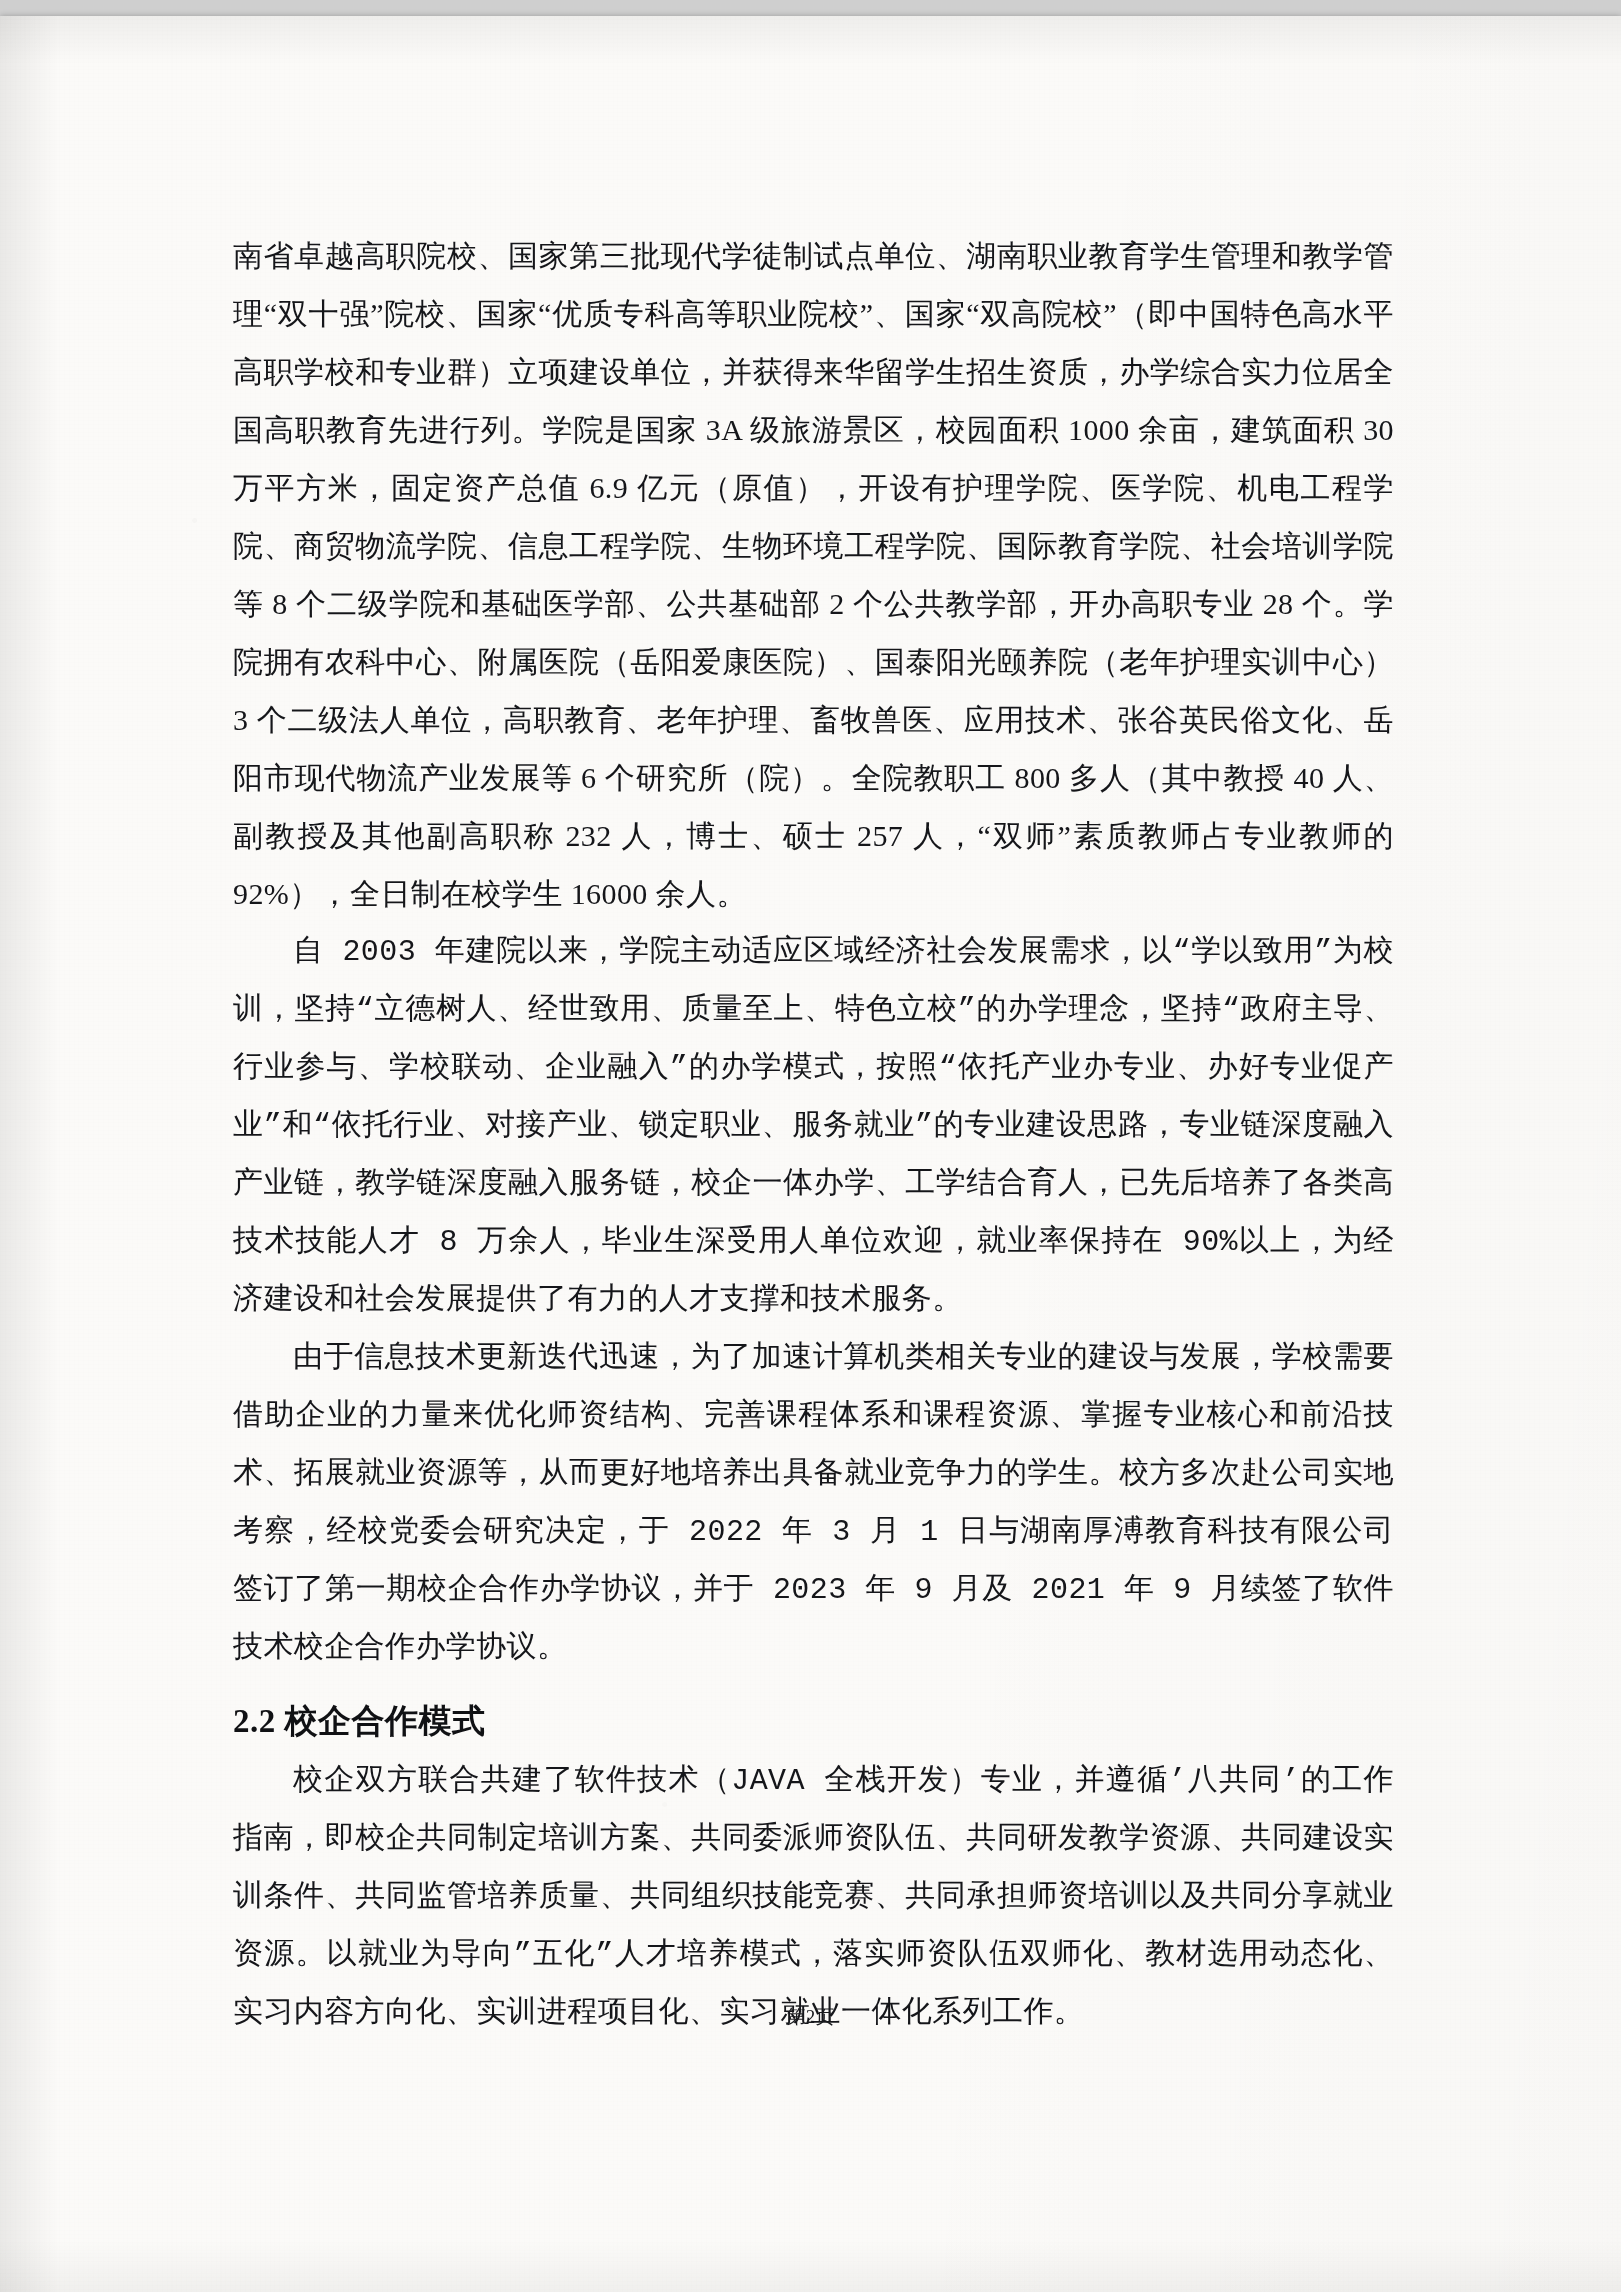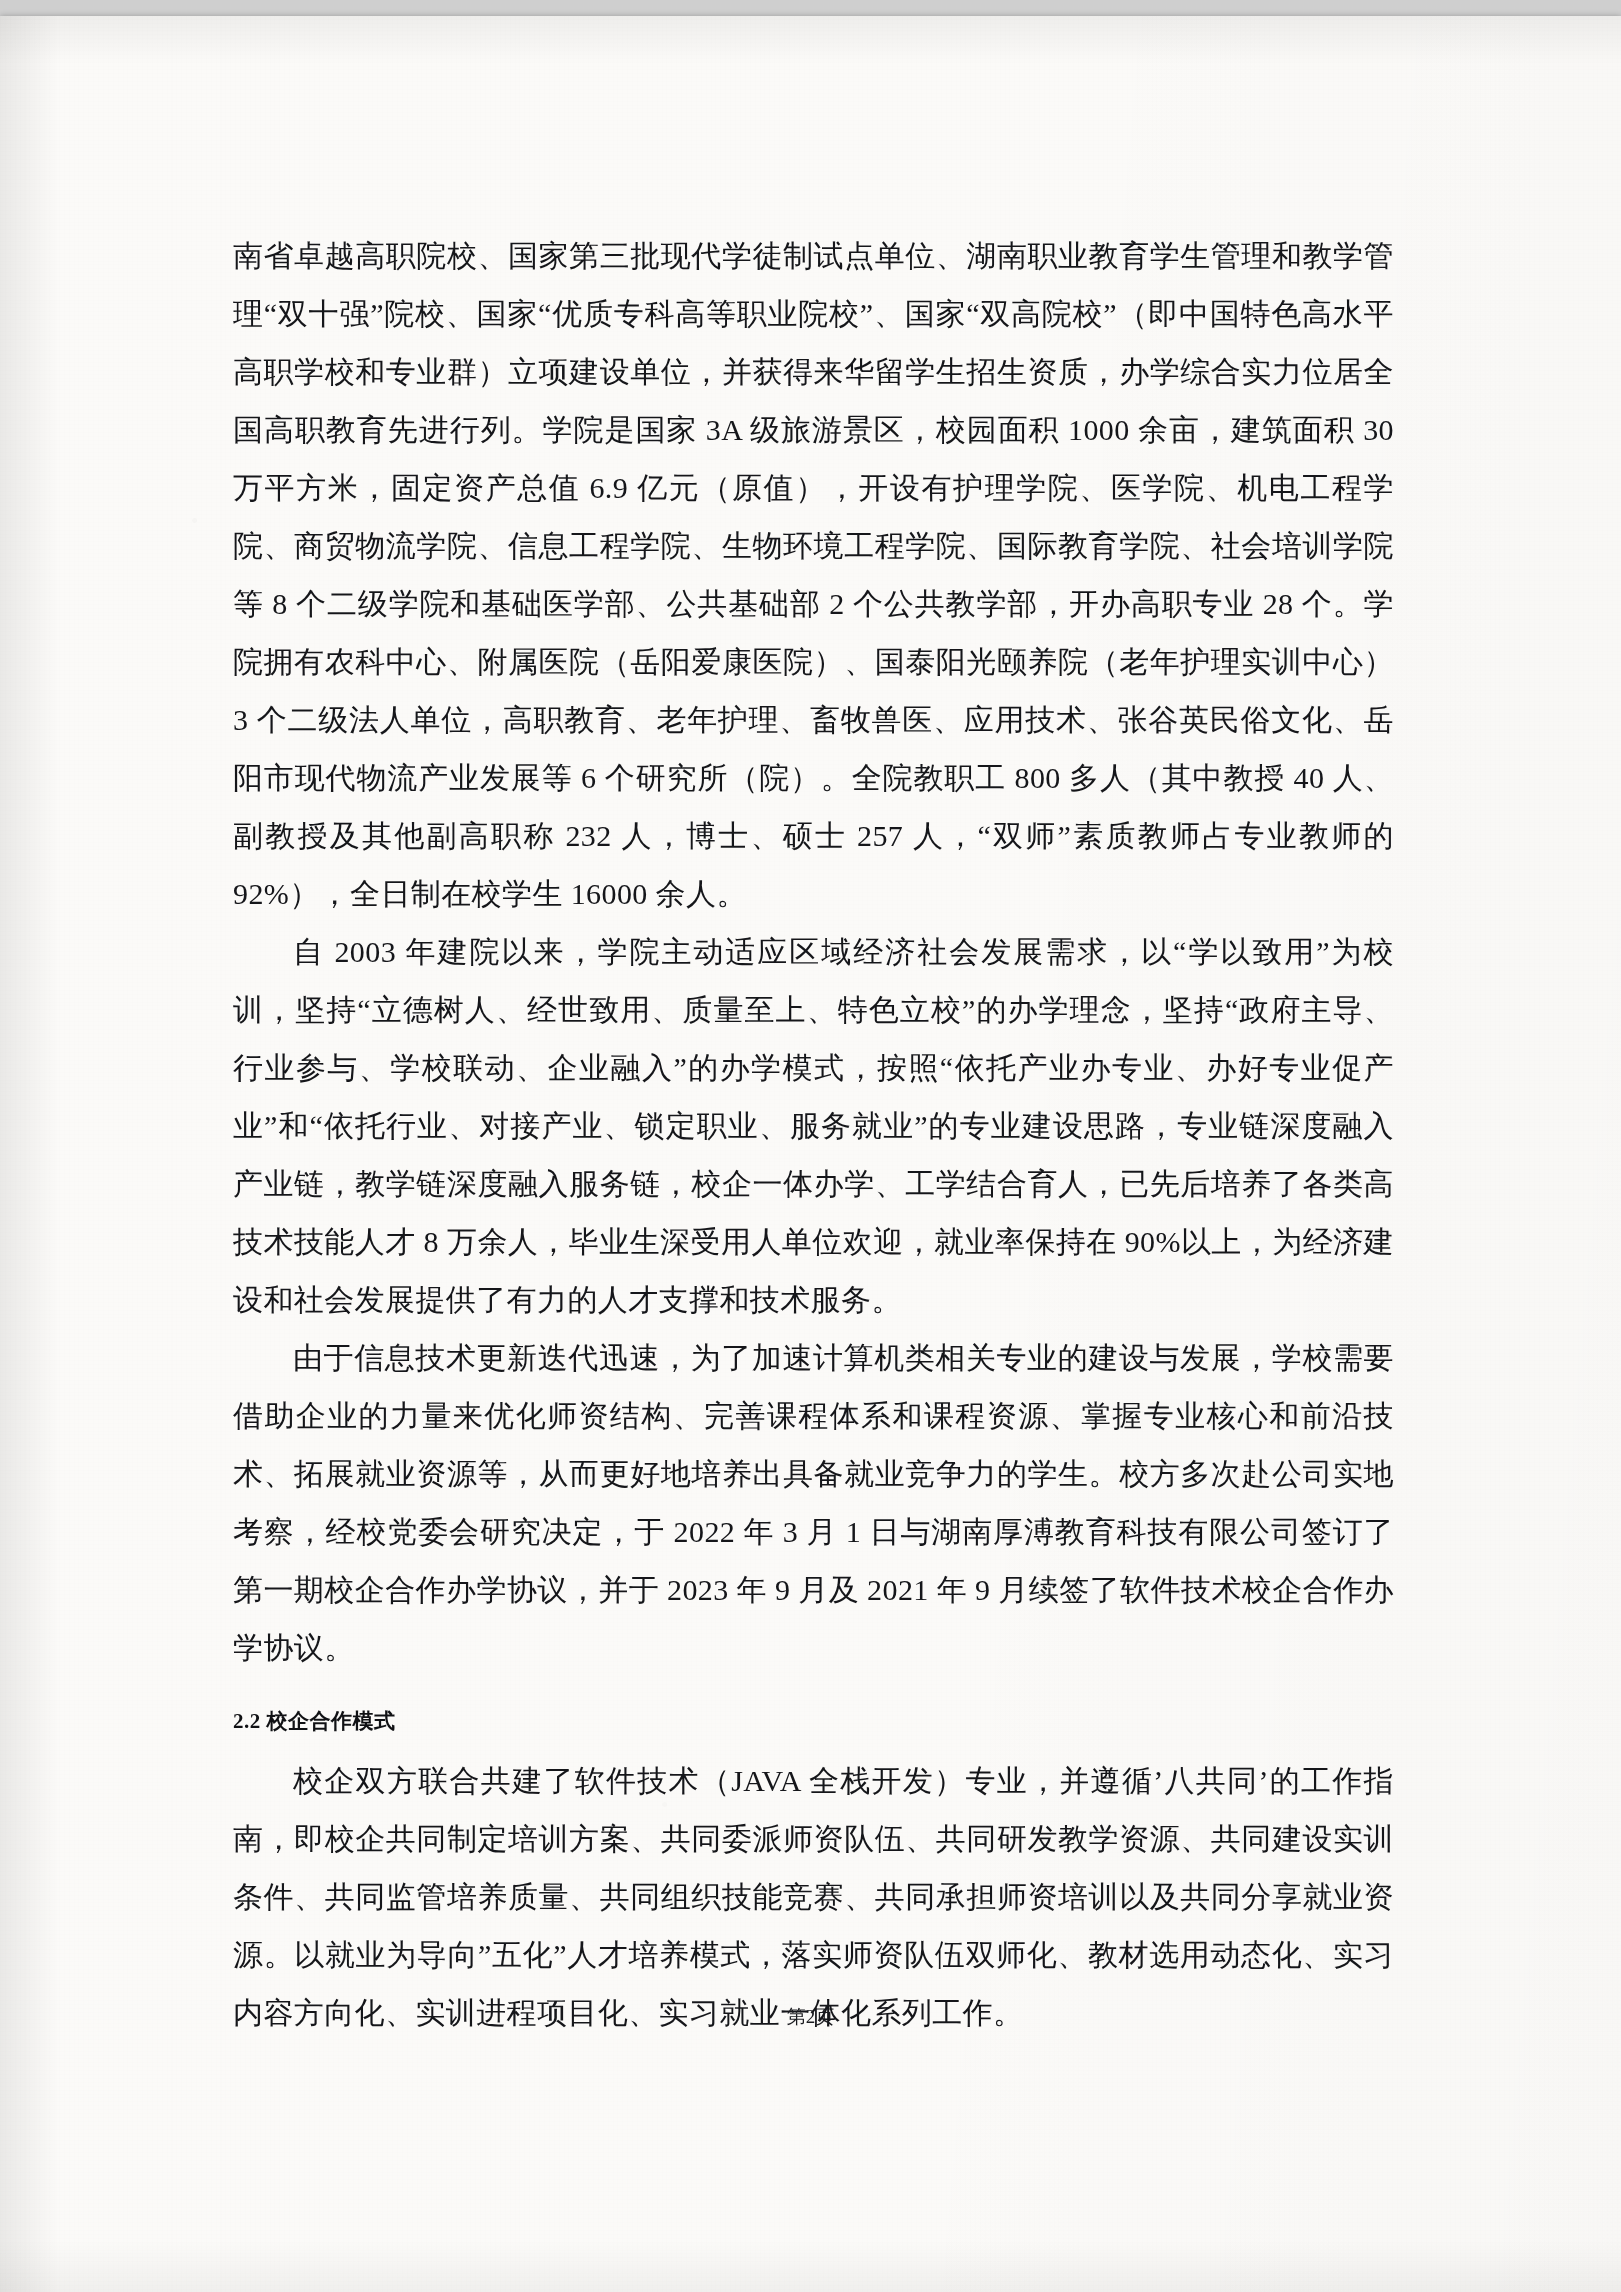--- a/index.html
+++ b/index.html
@@ -39,25 +39,25 @@
   p {
     margin: 0;
     font-family: "Liberation Serif", "DejaVu Serif", serif;
     font-size: 30px;
     line-height: 58px;
     color: #15161a;
     text-align: justify;
     text-justify: inter-character;
     letter-spacing: 0.4px;
   }
-  p.indent { text-indent: 60px; }
+  p.indent { text-indent: 60px; font-family: Liberation Mono, monospace; }
   h2.heading {
     margin: 13.7px 0 0 0;
     font-family: "Liberation Serif", "DejaVu Serif", serif;
-    font-size: 21px;
+    font-size: 33px;
     font-weight: bold;
     line-height: 61px;
     color: #101114;
     letter-spacing: 0.5px;
   }
   .footer {
     position: absolute;
     left: 0;
     right: 0;
     top: 1988px;

